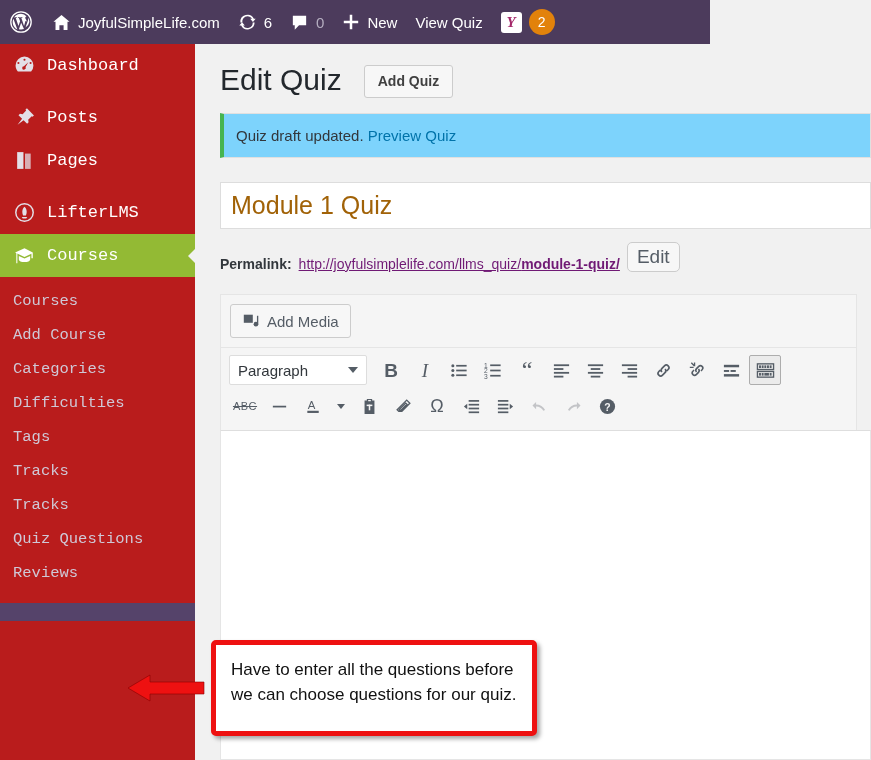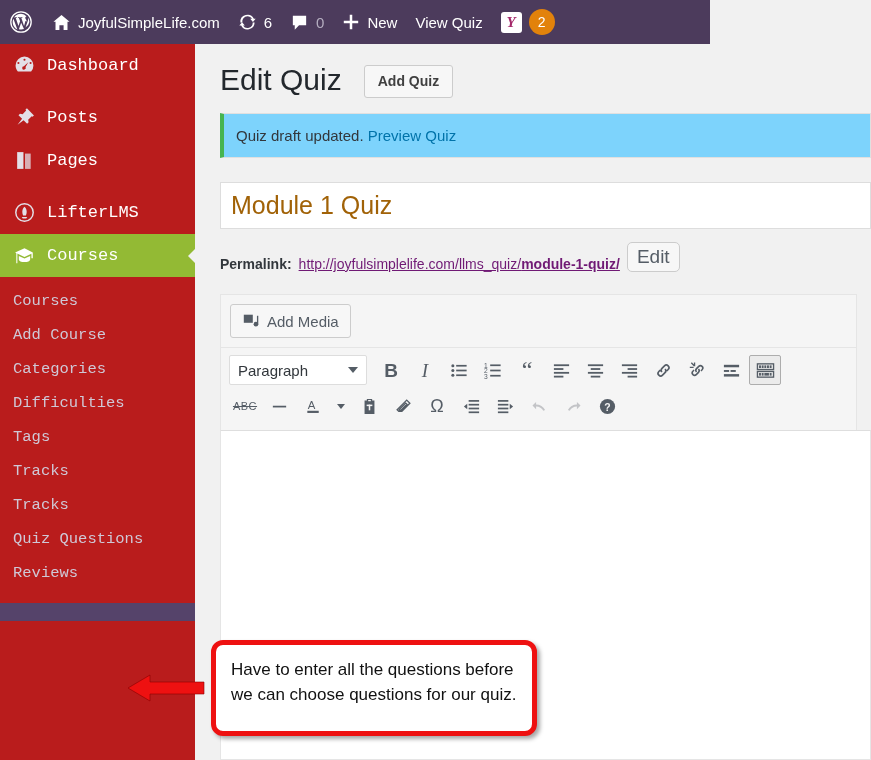--- a/index.html
+++ b/index.html
@@ -167,21 +167,21 @@
     border: 1px solid #e5e5e5; border-top: 1px solid #dedede;
     height: 330px;
   }
 
   
   #callout {
     position: absolute; left: 211px; top: 640px;
     width: 326px; height: 96px;
     background: #ffffff;
     border: 5px solid #ee1111;
-    border-radius: 12px;
+    border-radius: 5px;
     box-shadow: 3px 3px 4px rgba(0,0,0,0.35);
     padding: 13px 15px;
     font-size: 17px; line-height: 1.45; color: #111111;
     z-index: 60;
   }
   #arrow {
     position: absolute; left: 126px; top: 668px;
     width: 80px; height: 40px; z-index: 61;
   }
 </style>

